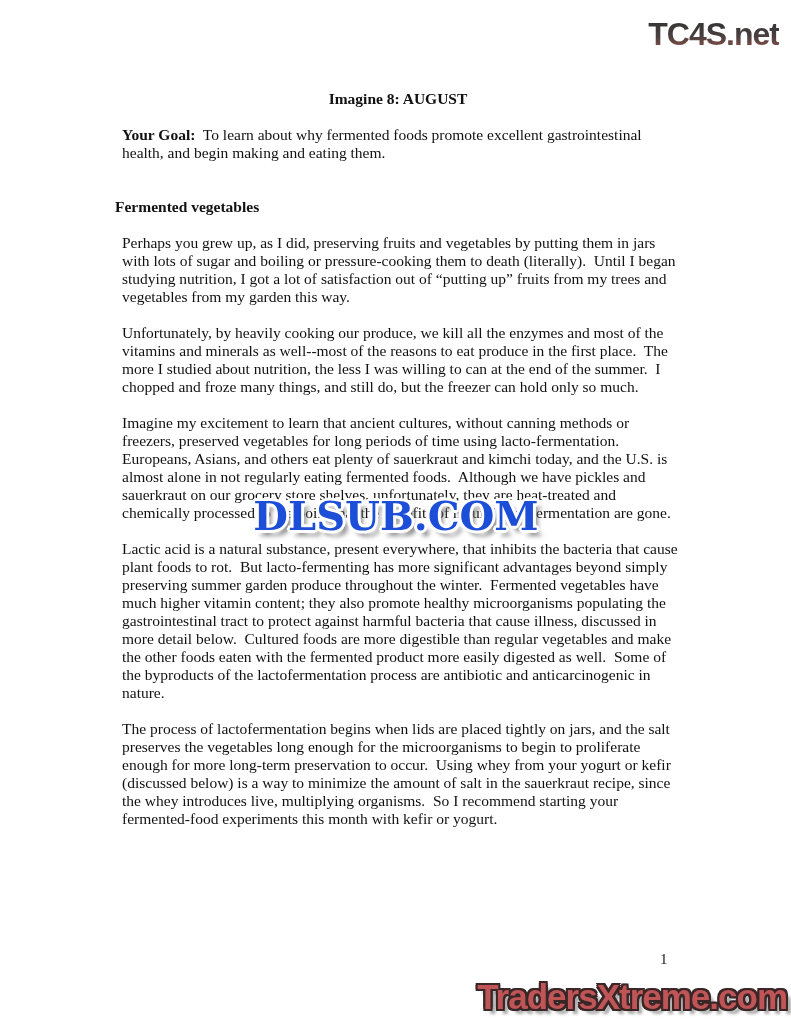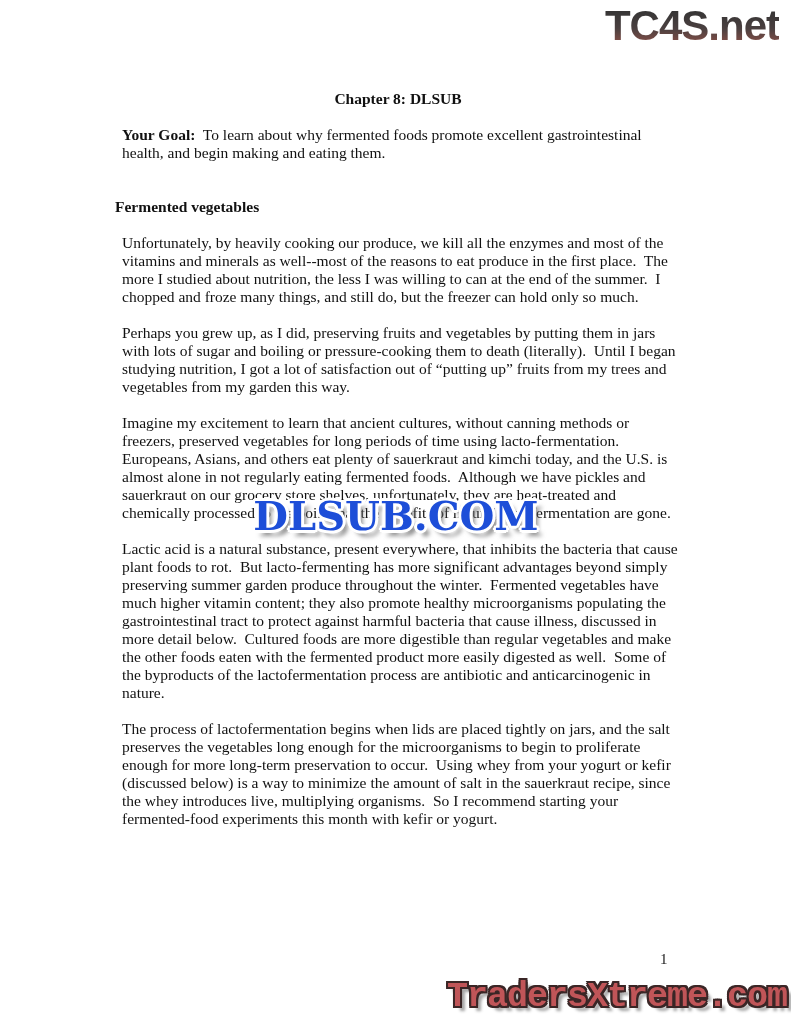--- a/index.html
+++ b/index.html
@@ -13,25 +13,25 @@
     height: 1024px;
     background: #ffffff;
     overflow: hidden;
     font-family: "Liberation Serif", serif;
     color: #111111;
   }
 
   
   .wm-top {
     position: absolute;
-    top: 2px;
+    top: 16px;
     right: 12px;
     font-family: "Liberation Sans", sans-serif;
     font-weight: bold;
-    font-size: 42px;
+    font-size: 32px;
     letter-spacing: -1px;
     background: linear-gradient(180deg, #343434 15%, #4a4040 55%, #8c5047 90%);
     -webkit-background-clip: text;
     background-clip: text;
     color: transparent;
     -webkit-text-fill-color: transparent;
   }
 
   
   .content {
@@ -89,21 +89,21 @@
     top: 951px;
     font-size: 15px;
     color: #1a1a1a;
   }
 
   
   .wm-bottom {
     position: absolute;
     right: 4px;
     top: 977px;
-    font-family: Liberation Mono, monospace;
+    font-family: Liberation Sans, sans-serif;
     font-weight: bold;
     font-size: 35px;
     letter-spacing: -1px;
     color: #c05558;
     white-space: nowrap;
     text-shadow:
       -2px -2px 0 #3a2626,  2px -2px 0 #3a2626,
       -2px  2px 0 #3a2626,  2px  2px 0 #3a2626,
        0   -2px 0 #3a2626,  0    2px 0 #3a2626,
       -2px  0   0 #3a2626,  2px  0   0 #3a2626,
@@ -113,30 +113,30 @@
 </style>
 </head>
 <body>
 
 <div class="page">
 
   <div class="wm-top">TC4S.net</div>
 
   <div class="content">
 
-    <h1 class="doc-title">Chapter 8: DLSUB</h1>
+    <h1 class="doc-title">Imagine 8: AUGUST</h1>
 
     <p class="para"><span class="lead-bold">Your Goal:</span><span>  To learn about why fermented foods promote excellent gastrointestinal health, and begin making and eating them.</span></p>
 
 
     <h2 class="section-heading">Fermented vegetables</h2>
 
+    <p class="para">Perhaps you grew up, as I did, preserving fruits and vegetables by putting them in jars with lots of sugar and boiling or pressure-cooking them to death (literally).  Until I began studying nutrition, I got a lot of satisfaction out of “putting up” fruits from my trees and vegetables from my garden this way.</p>
+
     <p class="para">Unfortunately, by heavily cooking our produce, we kill all the enzymes and most of the vitamins and minerals as well--most of the reasons to eat produce in the first place.  The more I studied about nutrition, the less I was willing to can at the end of the summer.  I chopped and froze many things, and still do, but the freezer can hold only so much.</p>
-
-    <p class="para">Perhaps you grew up, as I did, preserving fruits and vegetables by putting them in jars with lots of sugar and boiling or pressure-cooking them to death (literally).  Until I began studying nutrition, I got a lot of satisfaction out of “putting up” fruits from my trees and vegetables from my garden this way.</p>
 
     <p class="para">Imagine my excitement to learn that ancient cultures, without canning methods or freezers, preserved vegetables for long periods of time using lacto-fermentation.  Europeans, Asians, and others eat plenty of sauerkraut and kimchi today, and the U.S. is almost alone in not regularly eating fermented foods.  Although we have pickles and sauerkraut on our grocery store shelves, unfortunately, they are heat-treated and chemically processed to the point that the benefits of natural, raw fermentation are gone.</p>
 
     <p class="para">Lactic acid is a natural substance, present everywhere, that inhibits the bacteria that cause plant foods to rot.  But lacto-fermenting has more significant advantages beyond simply preserving summer garden produce throughout the winter.  Fermented vegetables have much higher vitamin content; they also promote healthy microorganisms populating the gastrointestinal tract to protect against harmful bacteria that cause illness, discussed in more detail below.  Cultured foods are more digestible than regular vegetables and make the other foods eaten with the fermented product more easily digested as well.  Some of the byproducts of the lactofermentation process are antibiotic and anticarcinogenic in nature.</p>
 
     <p class="para">The process of lactofermentation begins when lids are placed tightly on jars, and the salt preserves the vegetables long enough for the microorganisms to begin to proliferate enough for more long-term preservation to occur.  Using whey from your yogurt or kefir (discussed below) is a way to minimize the amount of salt in the sauerkraut recipe, since the whey introduces live, multiplying organisms.  So I recommend starting your fermented-food experiments this month with kefir or yogurt.</p>
 
   </div>
 
   <div class="wm-stamp">DLSUB.COM</div>

